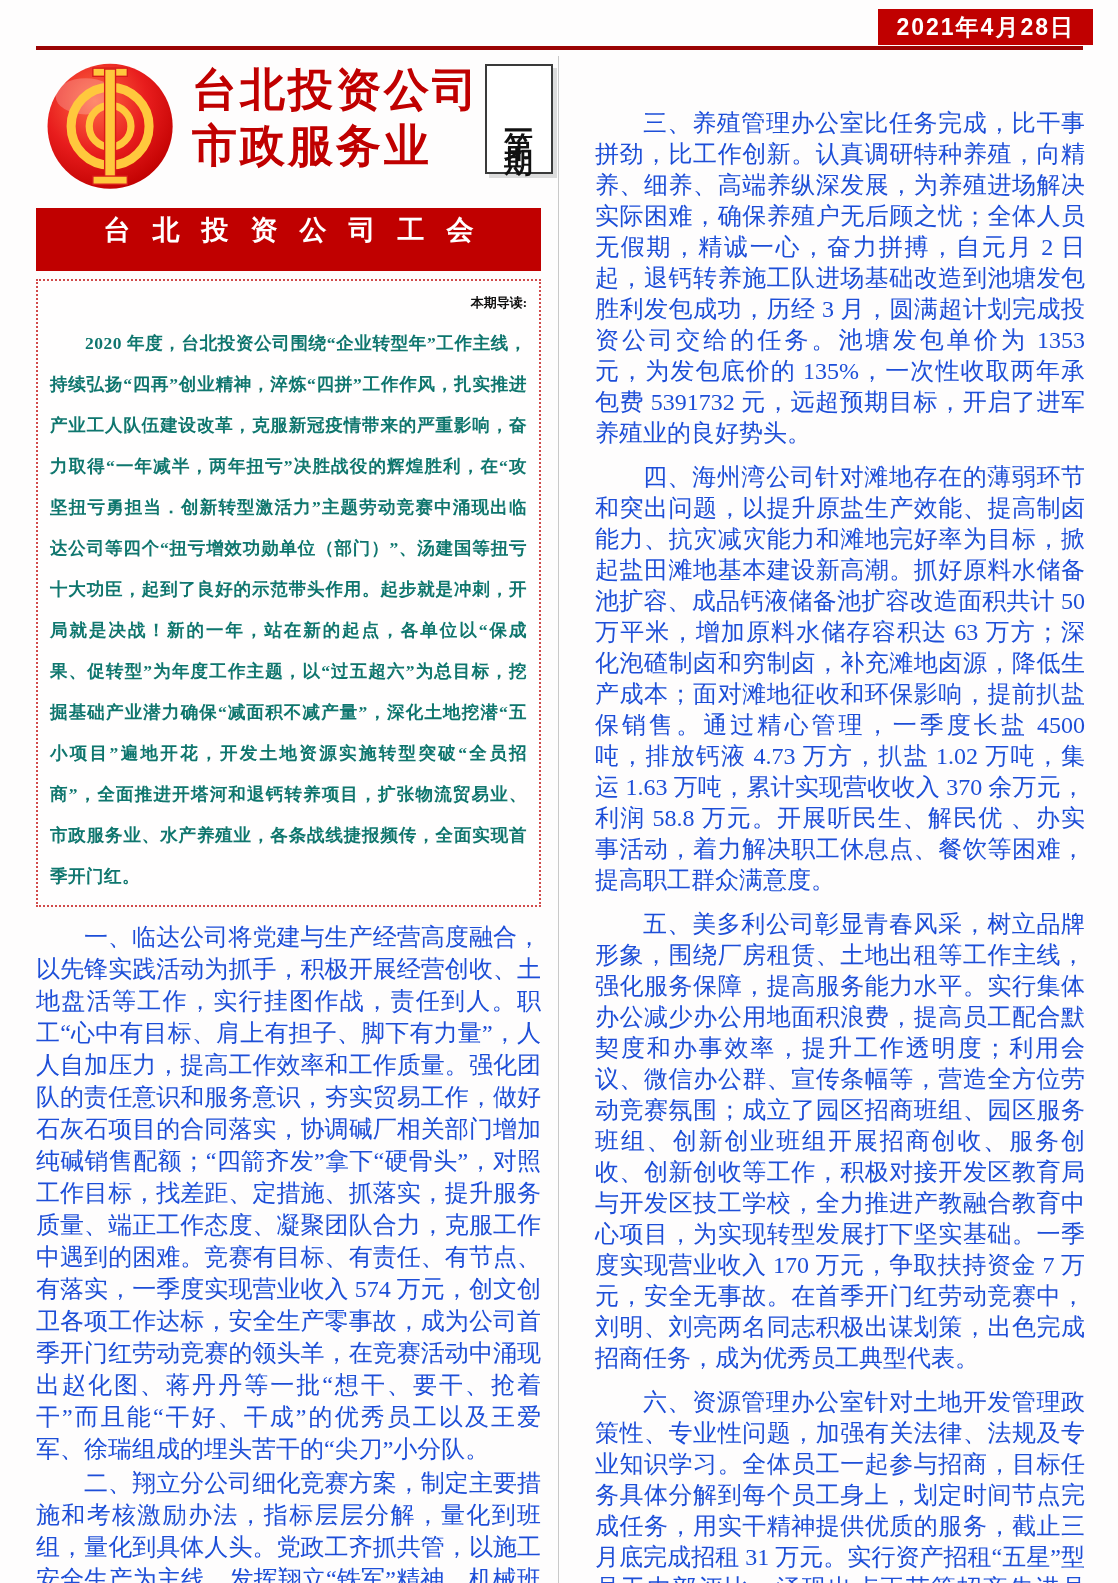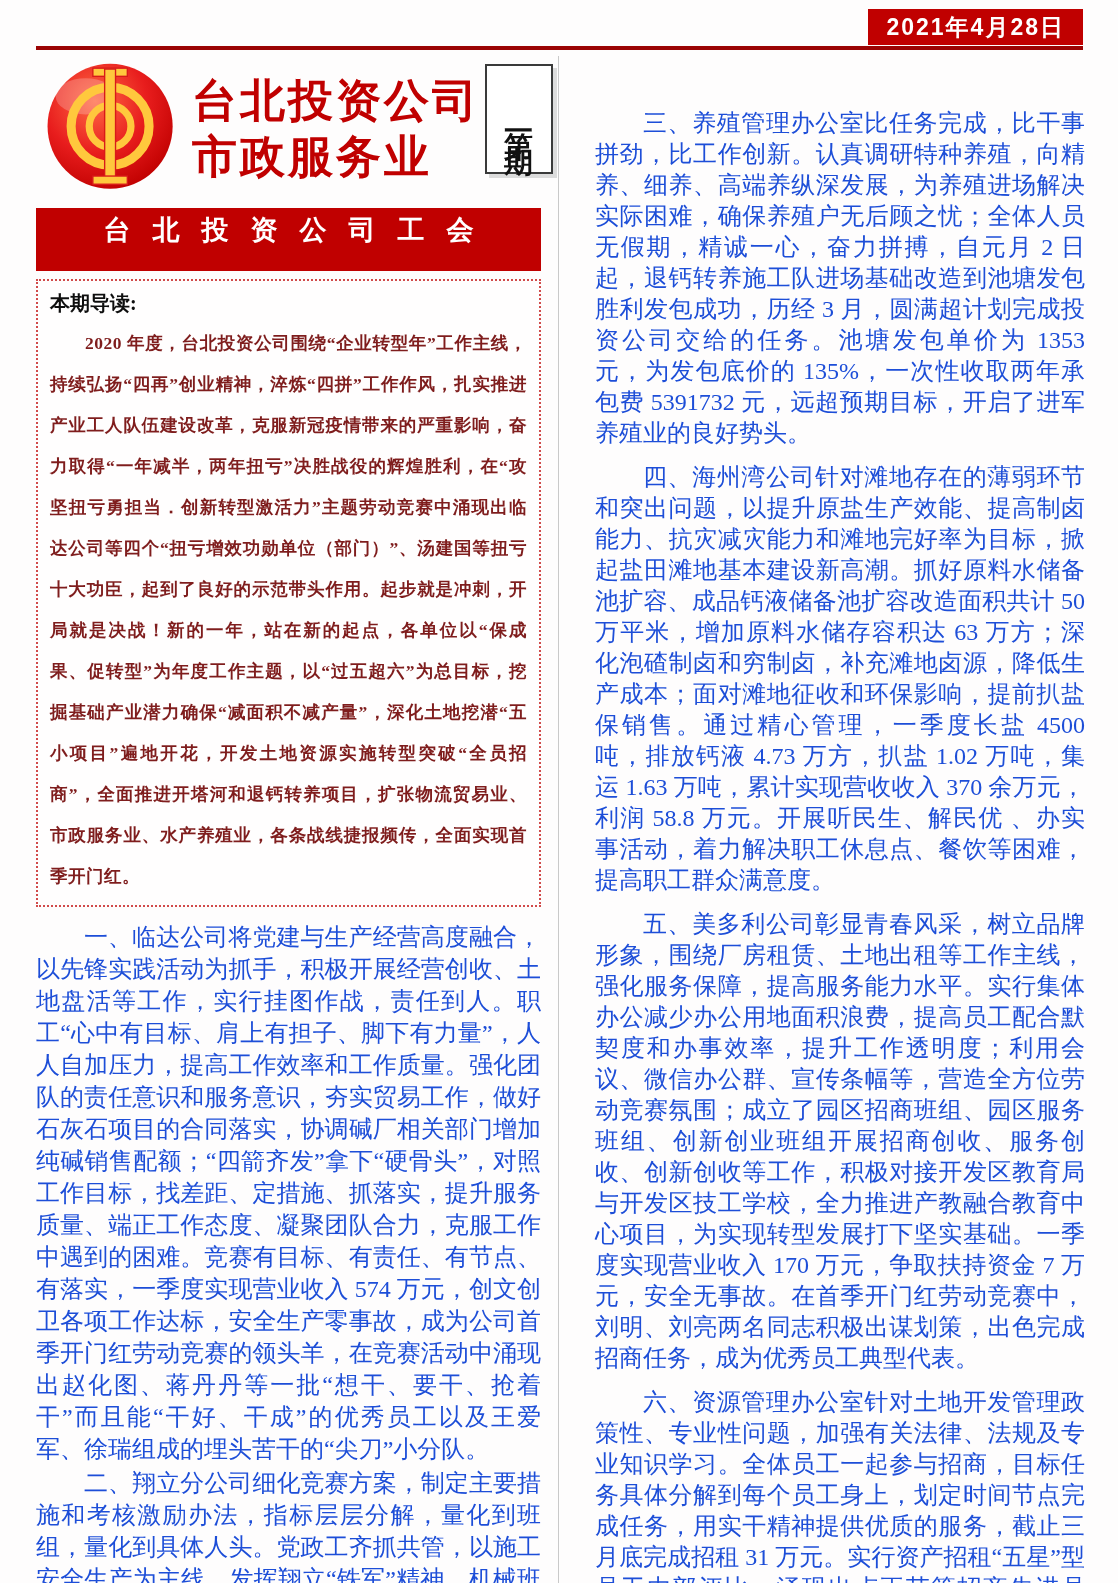--- a/index.html
+++ b/index.html
@@ -3,40 +3,40 @@
 <meta charset="utf-8">
 <style>
   html,body { margin:0; padding:0; background:#ffffff; }
   .page {
     position:relative; width:1118px; height:1583px; margin:0 auto;
     background:#fefdfd; overflow:hidden;
     font-family:"Liberation Serif", serif; color:#161616;
   }
   
   .date-badge {
-    position:absolute; top:9px; right:35px;
+    position:absolute; top:9px; right:25px;
     background:#c00000; color:#ffffff;
     font-family:"Liberation Sans", sans-serif; font-weight:bold;
     font-size:23px; line-height:36px; padding:0 18px; letter-spacing:2px;
   }
   .red-rule {
     position:absolute; top:46px; left:36px; width:1047px; height:4px;
     background:#9b0404;
   }
   
   .columns { position:absolute; top:56px; left:0; display:flex; padding-left:36px; }
   .col-left  { width:505px; }
   .col-right {
     width:490px; margin-left:17px; padding-left:36px; padding-top:52px;
     border-left:1.5px solid #c9c9c9; min-height:1500px;
   }
   
   .masthead { display:flex; align-items:flex-start; margin-top:4px; height:136px; }
   .logo-wrap { width:150px; height:136px; flex:0 0 auto; }
-  .title-block { margin-left:6px; margin-top:13px; }
+  .title-block { margin-left:6px; margin-top:2px; }
   .title-line {
     font-family:"Liberation Sans", sans-serif; font-weight:bold;
     color:#c00000; font-size:45px; line-height:56px; letter-spacing:3px;
     white-space:nowrap;
   }
   .issue-box {
     flex:0 0 auto; margin-left:5px; margin-top:4px;
     width:64px; height:106px; border:2px solid #3a3a3a; background:#fff;
     box-shadow:4px 4px 0 #dcdcdc;
     display:flex; align-items:center; justify-content:center;
@@ -45,23 +45,23 @@
     font-size:29px; letter-spacing:7px; color:#111;
   }
   .union-banner {
     margin-top:12px; height:63px; line-height:45px; background:#c00000;
     color:#ffffff; text-align:center;
     font-family:"Liberation Sans", sans-serif; font-weight:bold;
     font-size:27px; letter-spacing:22px; text-indent:22px; white-space:nowrap;
   }
   
   .intro-box { margin-top:8px; border:2px dotted #d14b4b; padding:8px 12px 8px; background:#fffefe; }
-  .intro-heading { font-size:20px; font-weight:bold; color:#0e0e0e; line-height:28px; }
+  .intro-heading { font-size:13px; font-weight:bold; color:#0e0e0e; line-height:28px;text-align:right; }
   .intro-body {
-    margin:6px 0 0; font-size:17.5px; font-weight:bold; color:#7f1d1d;
+    margin:6px 0 0; font-size:17.5px; font-weight:bold; color:#0f766e;
     line-height:41px; text-align:justify; text-indent:2em; letter-spacing:0.5px;
   }
   
   .body-text p {
     margin:0; font-size:24px; line-height:32px; text-align:justify;
     text-indent:2em; color:#1d4ed8;
   }
   .left-body { margin-top:14px; }
   .left-body p + p { margin-top:2px; }
   .right-body p + p { margin-top:13px; }

